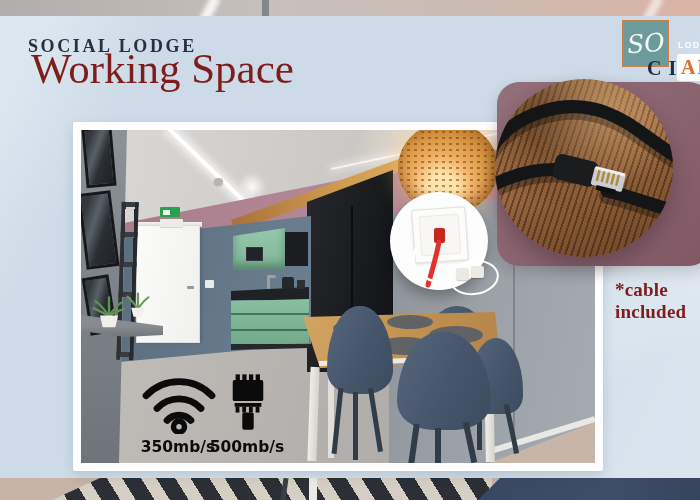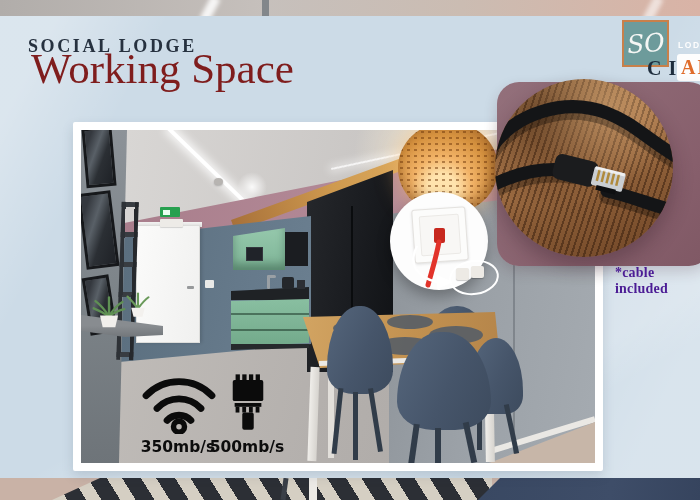--- a/index.html
+++ b/index.html
@@ -104,21 +104,21 @@
   .wall-outlet-ellipse{left:368px;top:130px;width:46px;height:31px;border:2px solid #fff;border-radius:50%;transform:rotate(-8deg);}
   .wo{position:absolute;background:#edeae5;border-radius:2px;box-shadow:0 1px 1px rgba(0,0,0,.2);}
 
   .speed-label{font-family:"DejaVu Sans",sans-serif;font-weight:bold;font-size:15.5px;color:#0c0c0c;text-align:center;}
   .wifi-label{left:50px;top:308px;width:94px;}
   .eth-label{left:128px;top:308px;width:76px;}
 
   
   .mauve{left:497px;top:82px;width:214px;height:184px;border-radius:22px;background:linear-gradient(135deg,#93707b,#875f6c 70%,#7f5864);box-shadow:0 6px 14px rgba(60,30,40,.18);}
   .cable-circle{left:495px;top:79px;width:178px;height:178px;border-radius:50%;overflow:hidden;background:radial-gradient(circle at 62% 16%,rgba(215,170,120,.55),transparent 42%),radial-gradient(circle at 28% 20%,rgba(55,28,10,.6),transparent 48%),repeating-linear-gradient(108deg,rgba(44,22,8,.45) 0 2px,rgba(0,0,0,0) 2px 6px),linear-gradient(160deg,#b8895a 0%,#a9764a 38%,#8a5c36 64%,#6f4526 100%);box-shadow:0 10px 20px rgba(40,20,30,.3);}
-  .note{left:615px;top:265px;font-family:"Liberation Serif",serif;font-size:14px;font-weight:600;color:#4c1d95;letter-spacing:.2px;}
+  .note{left:615px;top:279px;font-family:"Liberation Serif",serif;font-size:19px;font-weight:600;color:#7f1d1d;letter-spacing:.2px;}
 </style>
 </head>
 <body>
 
 <div class="abs bg-top">
   <div class="streak" style="left:205px;"></div>
 
   <div class="streak" style="left:648px;opacity:.7;"></div>
   <div class="pole"></div>
 </div>

